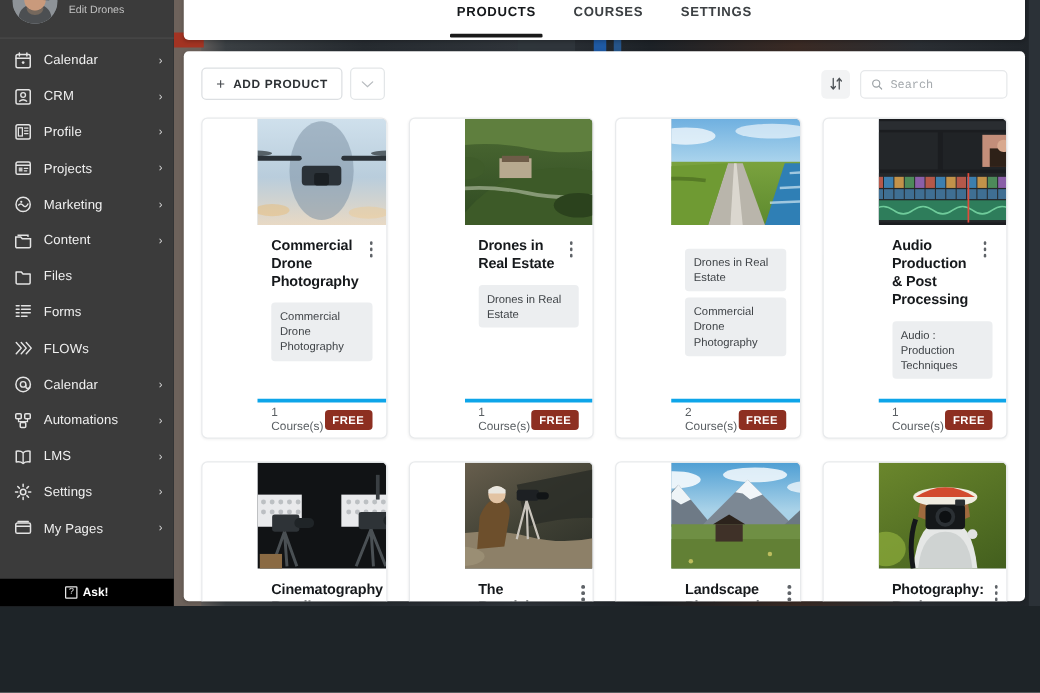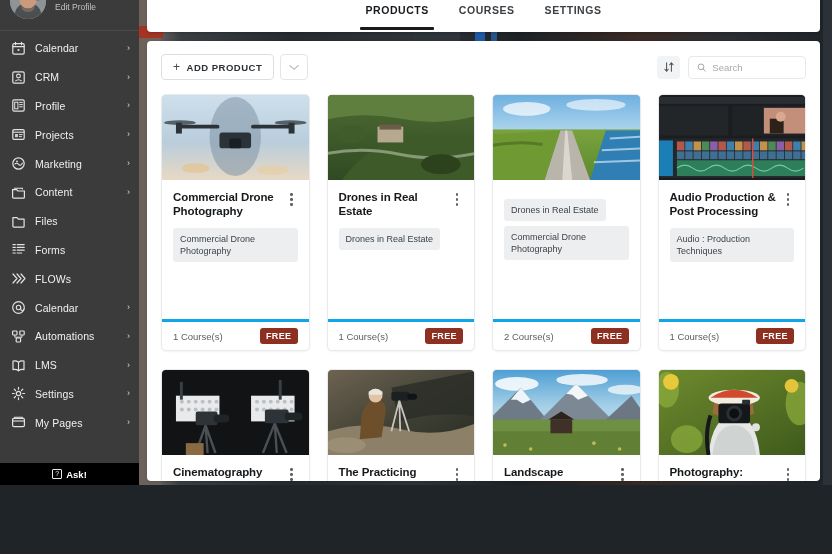--- a/index.html
+++ b/index.html
@@ -142,33 +142,34 @@
   .sort-btn {
     width: 23px; height: 23px; border-radius: 4px; background: #f2f3f4; cursor: pointer;
     display: flex; align-items: center; justify-content: center;
   }
   .search-box {
     width: 118px; height: 23px; border: 1px solid #e6e8ea; border-radius: 4px;
     display: flex; align-items: center; gap: 6px; padding: 0 8px; background: #fff;
   }
   .search-box input {
     border: 0; outline: 0; font-size: 9.5px; color: #3c4043; width: 100%;
-    font-family: Liberation Sans, sans-serif; background: transparent;
+    font-family: Liberation Mono, monospace; background: transparent;
   }
   .search-box input::placeholder { color: #a4a9ad; }
 
   
   .grid {
     margin-top: 13px;
     display: grid; grid-template-columns: repeat(4, 1fr); gap: 18px 17px;
   }
   .card {
     background: #fff; border: 1px solid #e8eaec; border-radius: 5px;
     overflow: hidden; display: flex; flex-direction: column; height: 257px;
     box-shadow: 0 1px 2px rgba(0,0,0,.05);
+    padding-left: 44px;
   }
   .card-img { height: 85px; width: 100%; position: relative; overflow: hidden; background: #cfd5d9; }
   .card-body { padding: 10px 11px 0 11px; flex: 1 1 auto; display: flex; flex-direction: column; }
   .card-head { display: flex; align-items: flex-start; gap: 4px; }
   .card-title {
     font-size: 11.5px; font-weight: 700; color: #16191c; line-height: 1.25;
     flex: 1 1 auto; letter-spacing: -.1px;
   }
   .kebab { width: 12px; flex: 0 0 12px; display: flex; flex-direction: column;
      align-items: center; gap: 2.5px; padding-top: 3px; cursor: pointer; }
@@ -229,21 +230,21 @@
           <rect width="36" height="36" fill="#8e9398"></rect>
           <ellipse cx="18" cy="31" rx="13" ry="11" fill="#4c4f52"></ellipse>
           <circle cx="18" cy="17" r="8.6" fill="#c99a7c"></circle>
           <path d="M8.4 13.6 A9.6 9.6 0 0 1 27.6 13.6 L27.6 15 L8.4 15 Z" fill="#23272b"></path>
           <path d="M8.4 14.2 L27.6 14.2 L29.4 17.2 L8.4 16.4 Z" fill="#1b1f22"></path>
           <path d="M11 23 q7 5 14 0 q-1 6 -7 6 q-6 0 -7 -6" fill="#9d8167" opacity=".5"></path>
         </svg>
       </div>
       <div>
         <div class="profile-name">R HOWARD</div>
-        <div class="profile-sub">Edit Profile</div>
+        <div class="profile-sub">Edit Drones</div>
       </div>
     </div>
 
     <nav class="nav" id="navlist">
         <div class="nav-item">
           <span class="nav-ico">
             <svg width="15" height="15" viewBox="0 0 15 15">
               <rect x="1.8" y="2.6" width="11.4" height="10.6" rx="1.4" fill="none" stroke="currentColor" stroke-width="1.2"></rect>
               <path d="M1.8 5.6h11.4M4.5 1.4v2.3M10.5 1.4v2.3" stroke="currentColor" stroke-width="1.2" stroke-linecap="round" fill="none"></path>
               <circle cx="7.5" cy="9" r="1.1" fill="currentColor"></circle>

